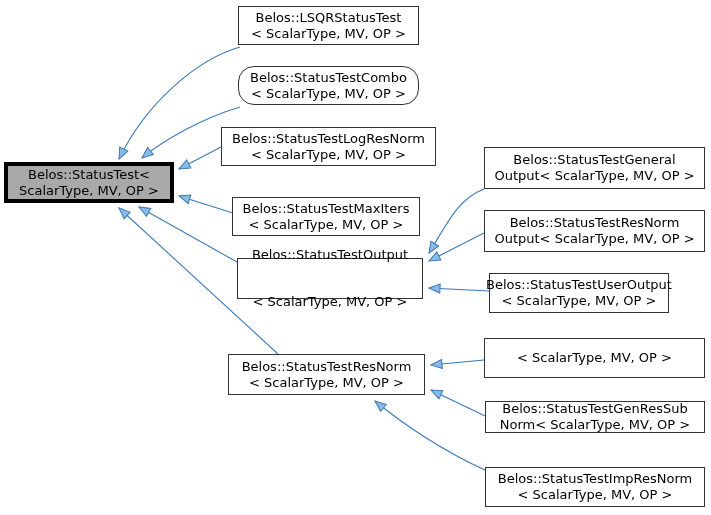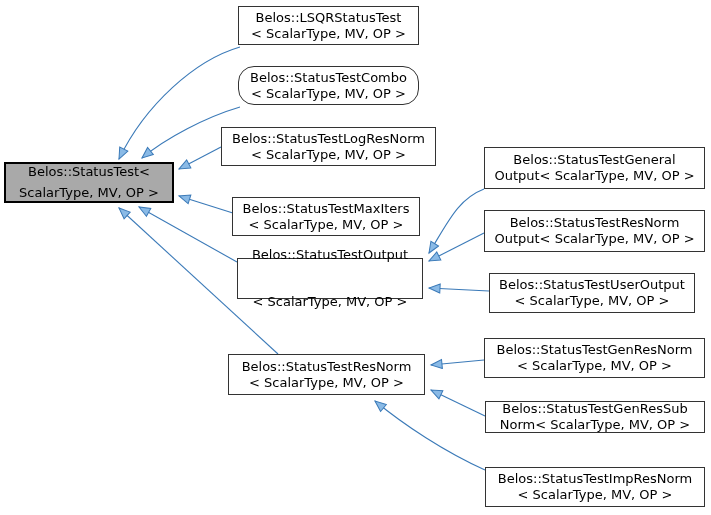--- a/index.html
+++ b/index.html
@@ -10,21 +10,21 @@
   }
   .edges { position:absolute; left:0; top:0; width:711px; height:515px; }
   .node {
     position:absolute; box-sizing:border-box;
     background:#ffffff; border:1px solid #333333;
     display:flex; flex-direction:column; align-items:center; justify-content:center;
     font-size:13px; line-height:16px; color:#000000; text-align:center;
     white-space:nowrap; cursor:pointer;
   }
   .node.base {
-    background:#a9a9a9; border:2px solid #000000; cursor:default;justify-content:space-between;
+    background:#a9a9a9; border:4px solid #000000; cursor:default;
   }
   .node span { display:block; }
 </style>
 </head>
 <body>
 
 <div class="canvas">
 
   <svg class="edges" width="711" height="515" viewBox="0 0 711 515" xmlns="http://www.w3.org/2000/svg">
     <defs>
@@ -86,27 +86,26 @@
   <div class="node" style="left:484px; top:147px; width:221px; height:42px;">
     <span>Belos::StatusTestGeneral</span>
     <span>Output&lt; ScalarType, MV, OP &gt;</span>
   </div>
 
   <div class="node" style="left:484px; top:210px; width:221px; height:42px;">
     <span>Belos::StatusTestResNorm</span>
     <span>Output&lt; ScalarType, MV, OP &gt;</span>
   </div>
 
-  <div class="node" style="left:489px; top:273px; width:206px; height:40px;">
+  <div class="node" style="left:489px; top:273px; width:180px; height:40px;">
     <span>Belos::StatusTestUserOutput</span>
     <span>&lt; ScalarType, MV, OP &gt;</span>
   </div>
 
   <div class="node" style="left:484px; top:338px; width:221px; height:40px;">
-    <span>Belos::StatusTestGenResNorm</span>
     <span>&lt; ScalarType, MV, OP &gt;</span>
   </div>
 
   <div class="node" style="left:485px; top:401px; width:220px; height:32px;">
     <span>Belos::StatusTestGenResSub</span>
     <span>Norm&lt; ScalarType, MV, OP &gt;</span>
   </div>
 
   <div class="node" style="left:485px; top:467px; width:220px; height:40px;">
     <span>Belos::StatusTestImpResNorm</span>

